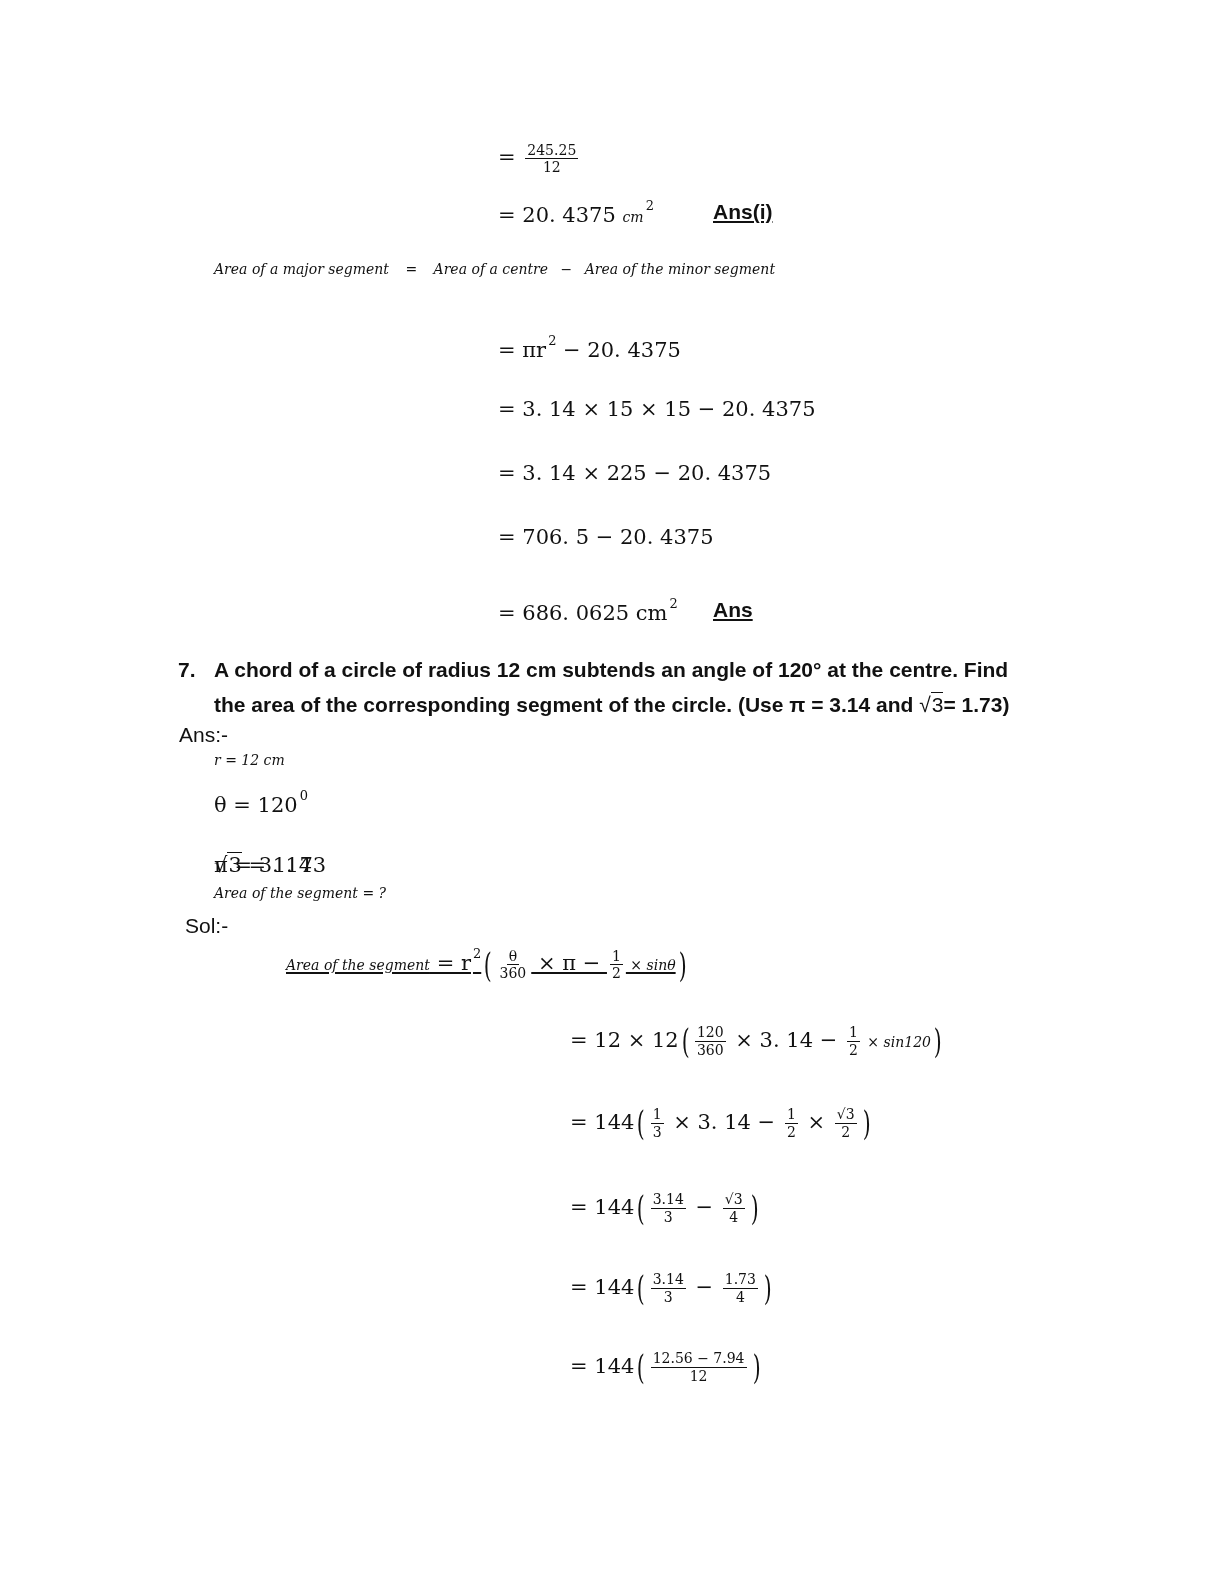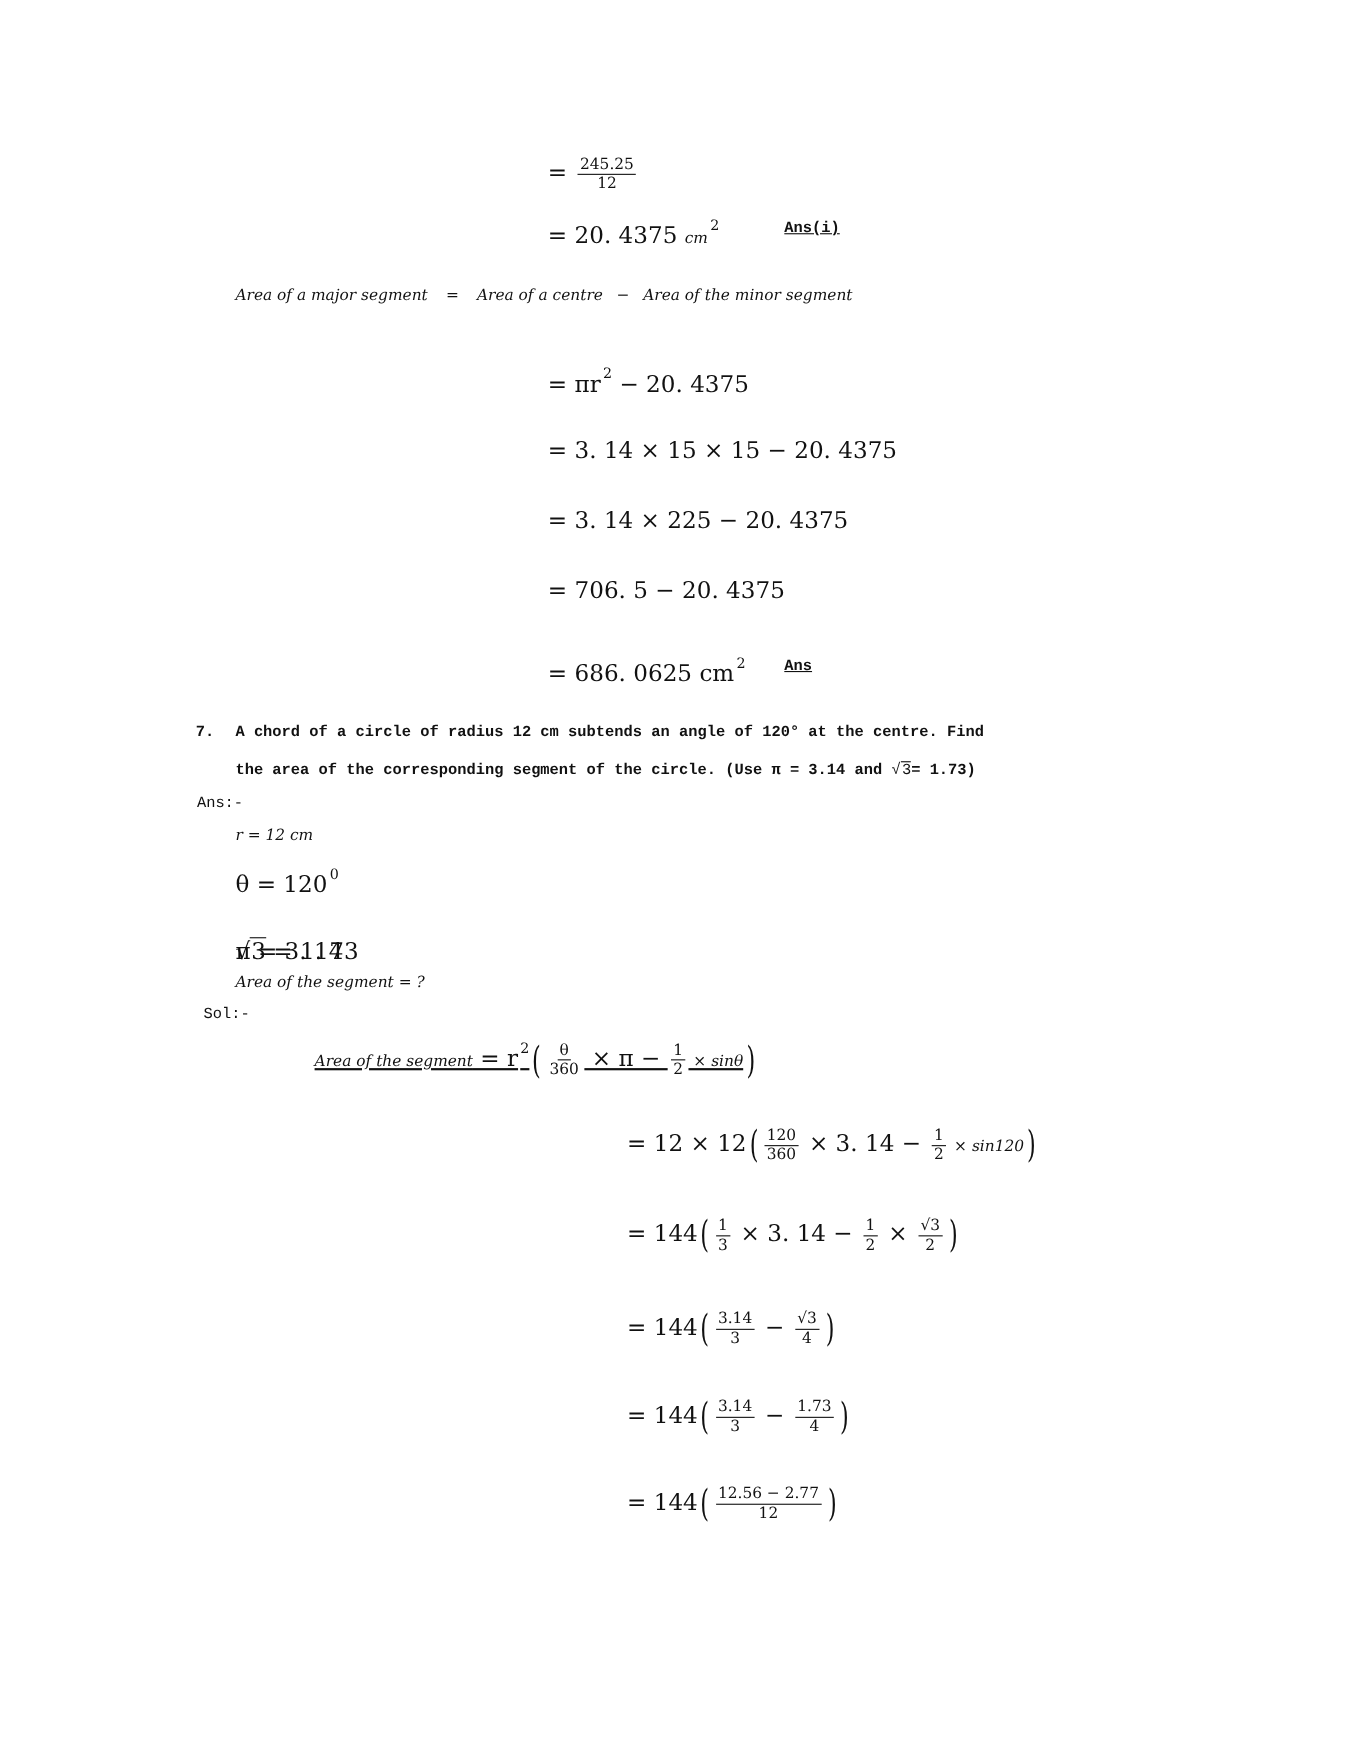--- a/index.html
+++ b/index.html
@@ -1,20 +1,20 @@
 <!DOCTYPE html>
 <html><head>
 <meta charset="utf-8">
 <style>
   html, body { margin: 0; padding: 0; background: #ffffff; }
   body { width: 1224px; height: 1584px; position: relative; overflow: hidden; color: #111; }
   .abs { position: absolute; white-space: nowrap; }
   .m { font-family: "DejaVu Serif", "Liberation Serif", serif; font-size: 21px; }
   .mi { font-family: "DejaVu Serif", "Liberation Serif", serif; font-style: italic; font-size: 14px; }
-  .sans { font-family: Liberation Mono, monospace; font-size: 14px; }
+  .sans { font-family: Liberation Sans, sans-serif; font-size: 21px; }
   .bold { font-weight: bold; }
   .u { text-decoration: underline; }
   .frac { display: inline-flex; flex-direction: column; align-items: center; vertical-align: middle; font-family: "DejaVu Serif", serif; font-size: 14px; line-height: 1.15; margin: 0 3px; }
   .frac .num { border-bottom: 1px solid #111; padding: 0 2px; }
   .frac .den { padding: 0 2px; }
   .paren { font-size: 34px; font-weight: 200; vertical-align: middle; line-height: 1; font-family: "DejaVu Serif", serif; transform: scaleX(0.6); display: inline-block; }
   sup { font-size: 13px; vertical-align: 12px; margin-left: 2px; }
   .sqrt { display: inline-block; }
   .sqrt .rad { border-top: 1px solid #111; padding-left: 1px; }
 </style>
@@ -120,16 +120,16 @@
       <span class="num">3.14</span>
       <span class="den">3</span>
     </span><span> − </span><span class="frac">
       <span class="num">1.73</span>
       <span class="den">4</span>
     </span><span class="paren">)</span>
 </div>
 
 <div class="abs m" style="left:570px;top:1350px;">
   <span>=  144</span><span class="paren">(</span><span class="frac">
-      <span class="num">12.56 − 2.77</span>
+      <span class="num">12.56 − 7.94</span>
       <span class="den">12</span>
     </span><span class="paren">)</span>
 </div>
 
 </body></html>

